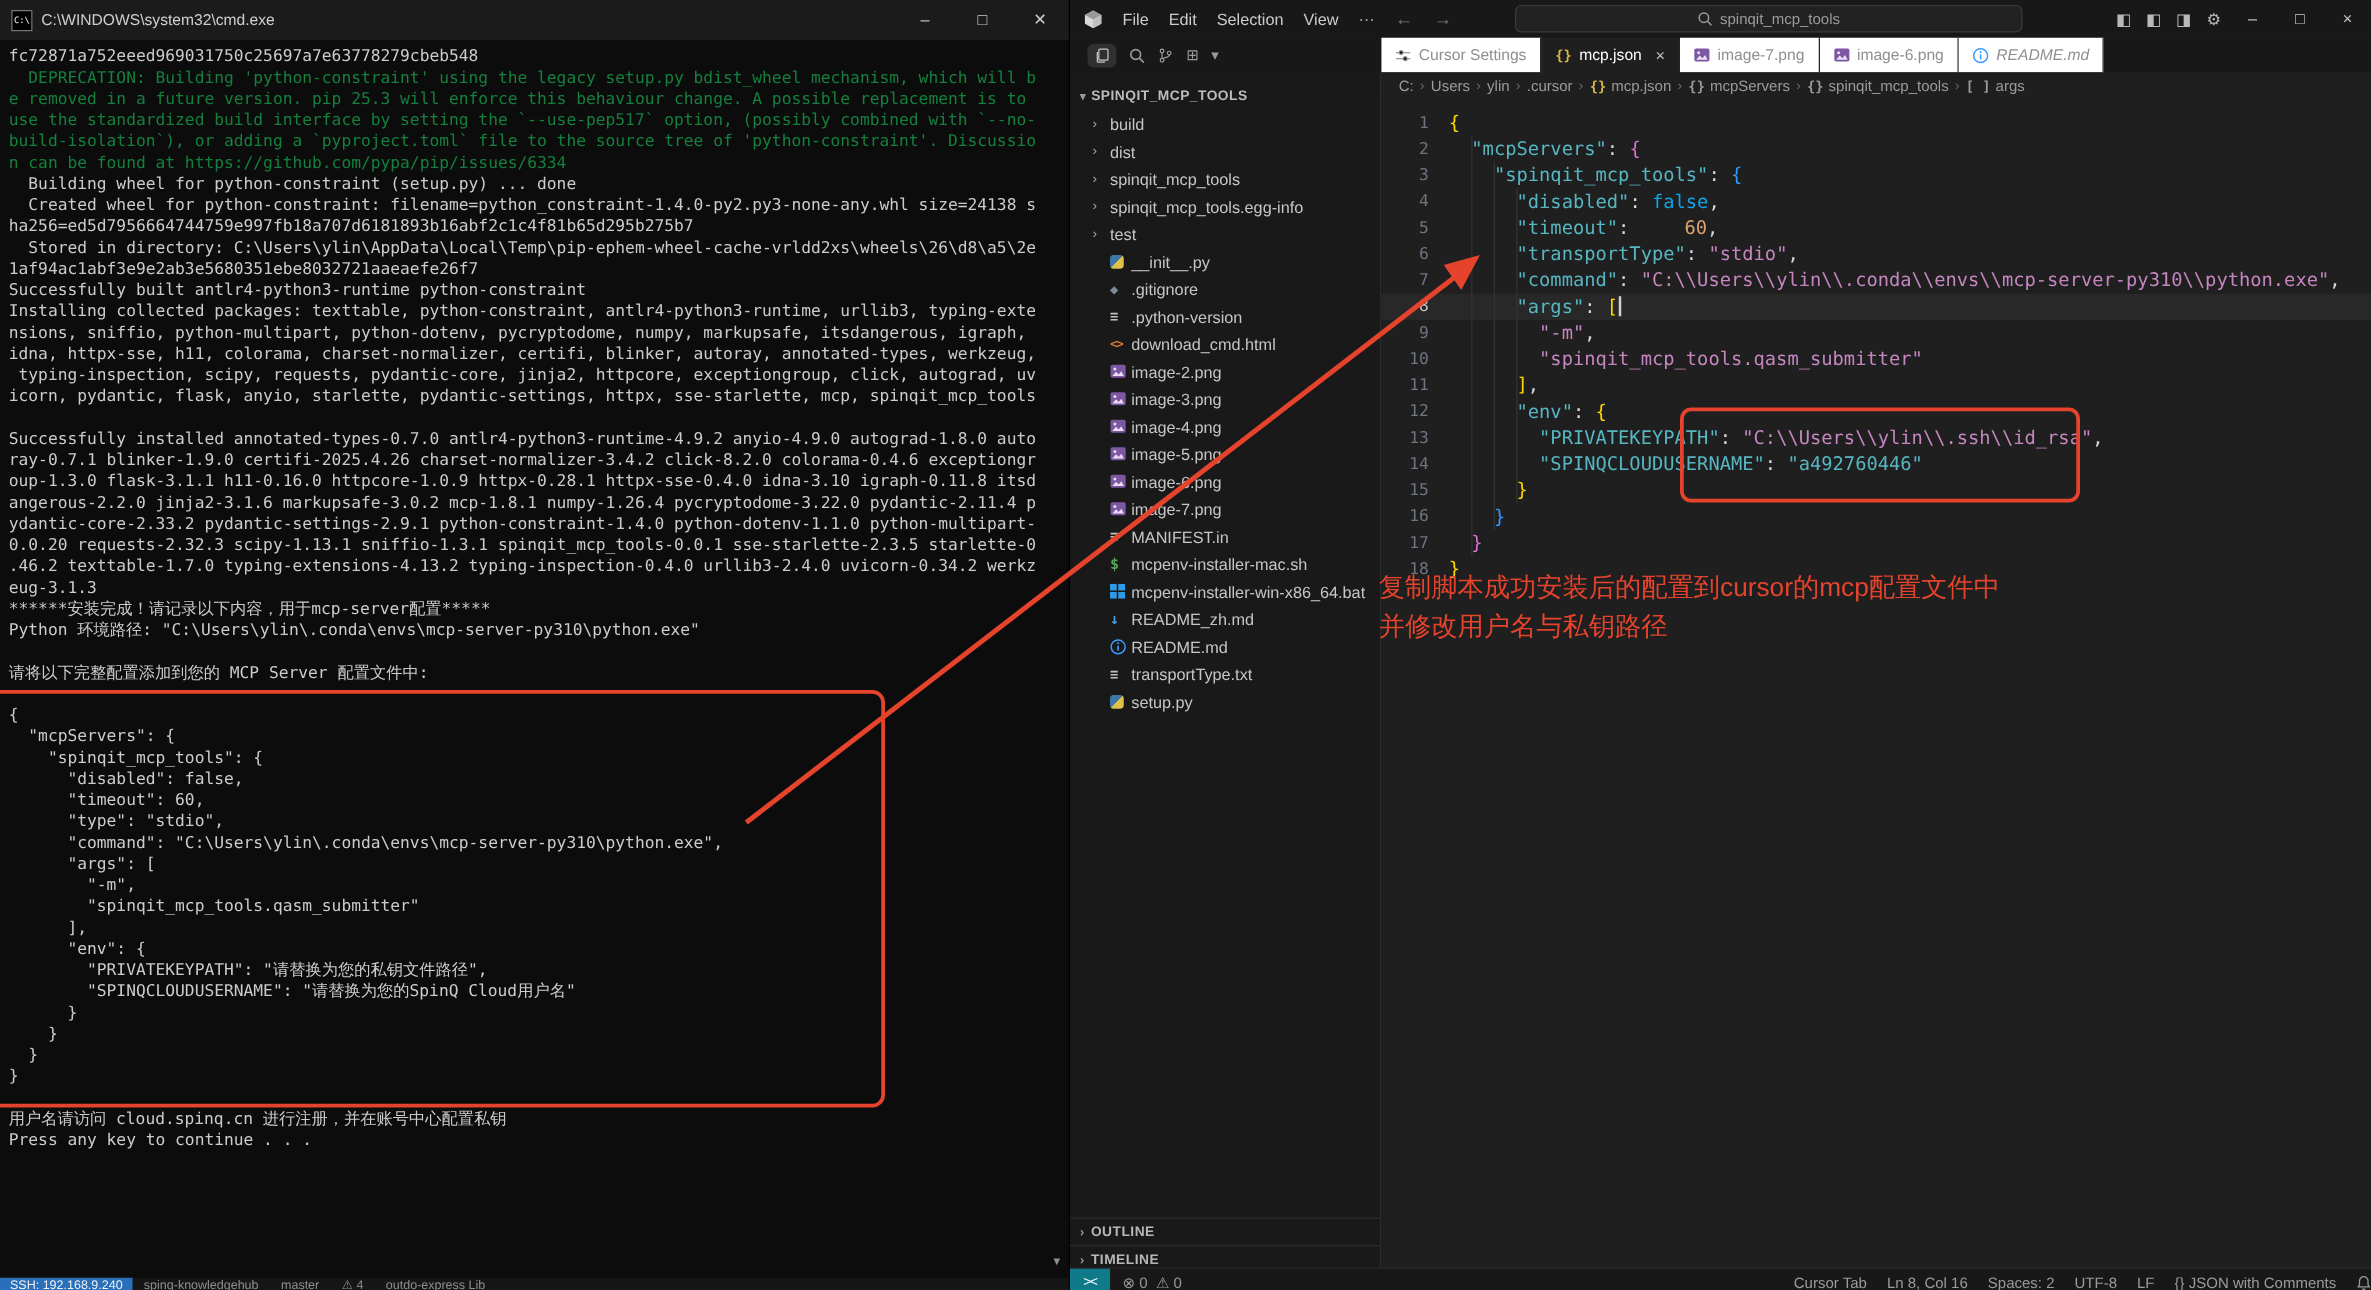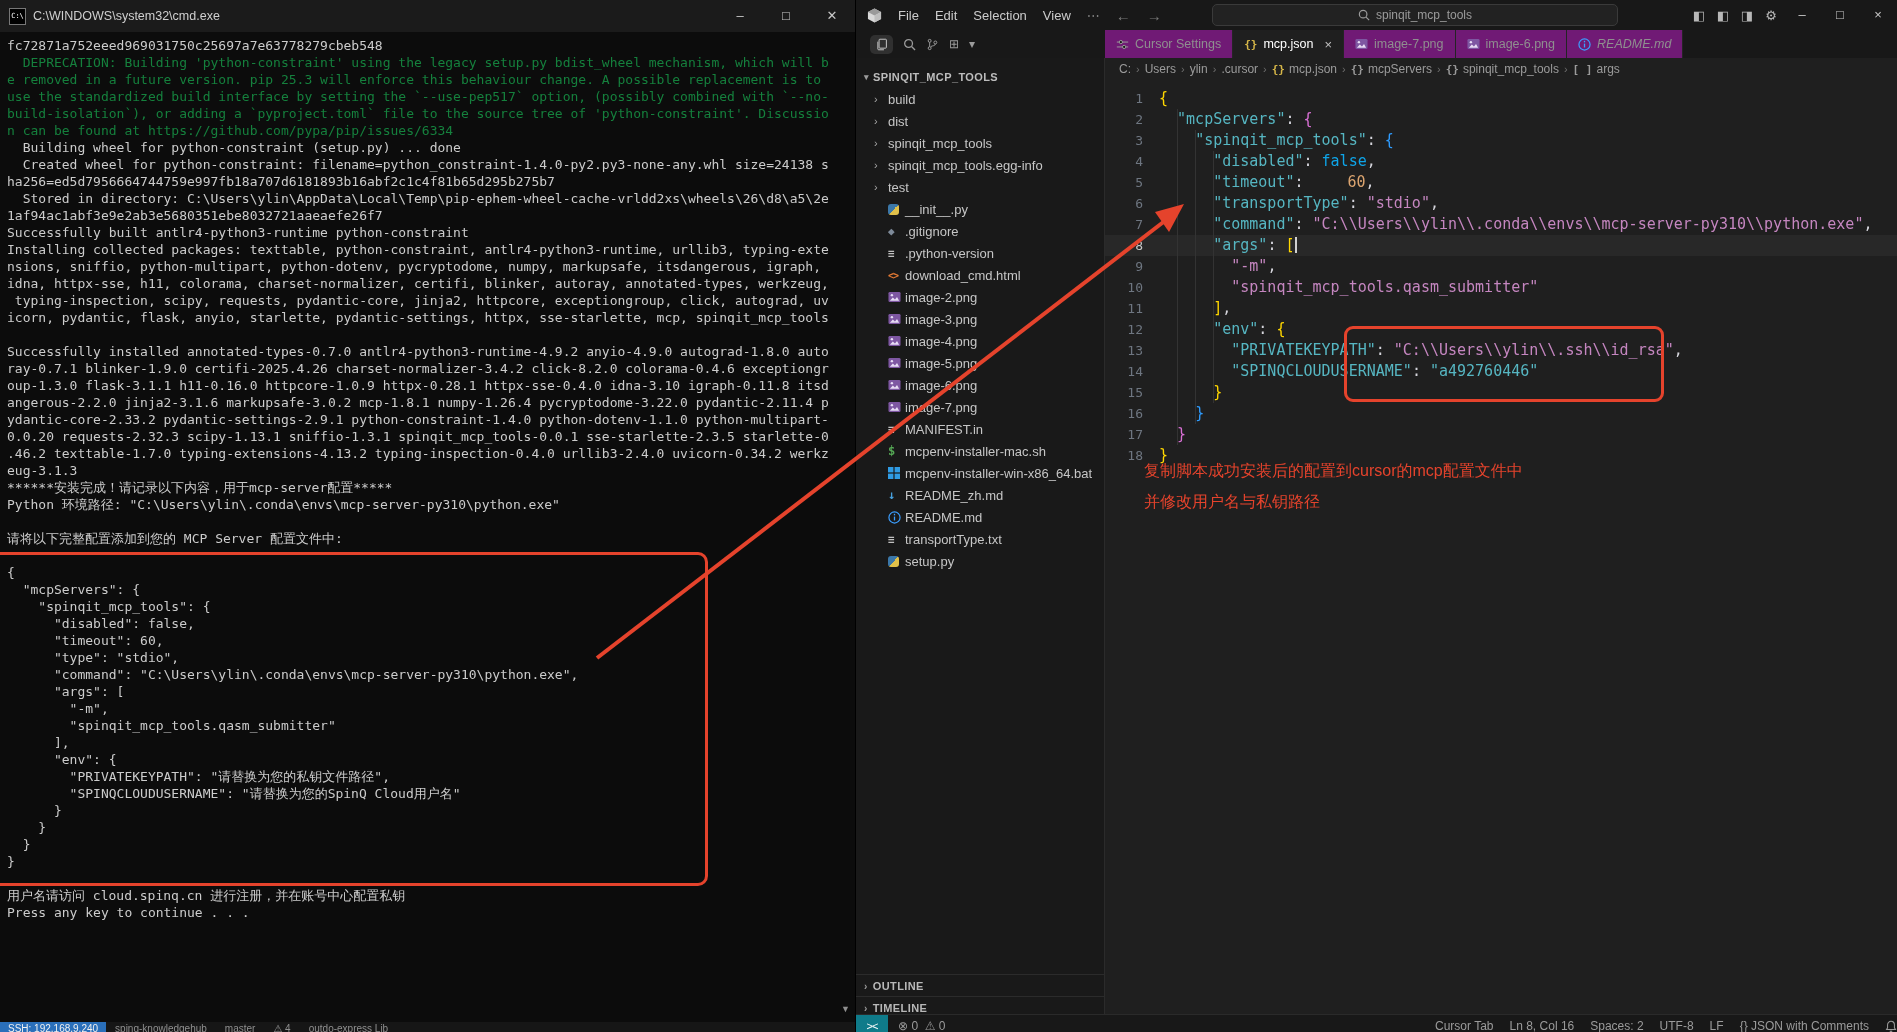--- a/index.html
+++ b/index.html
@@ -27,21 +27,21 @@
   .vsc-search{position:absolute;left:356px;top:4px;width:404px;height:20px;background:#222222;border:1px solid #3a3a3a;border-radius:5px;color:#9b9b9b;font-size:12px;display:flex;align-items:center;justify-content:center;gap:6px;}
   .vsc-title-right{position:absolute;right:0;top:0;height:30px;display:flex;align-items:center;}
   .lay-ic{color:#b8b8b8;font-size:13px;width:24px;text-align:center;}
   .winbtn{width:38px;height:30px;line-height:30px;text-align:center;color:#c8c8c8;font-size:13px;}
   
   .vsc-row2{position:absolute;left:0;top:30px;right:0;height:28px;background:#181818;}
   .side-actions{position:absolute;left:0;top:0;width:249px;height:28px;display:flex;align-items:center;gap:10px;padding-left:14px;box-sizing:border-box;}
   .sa-ic{color:#9b9b9b;display:flex;align-items:center;font-size:12px;}
   .sa-ic.boxed{background:#303030;border-radius:5px;padding:3px 5px;}
   .tabs{position:absolute;left:249px;top:0;right:64px;height:28px;display:flex;overflow:hidden;}
-  .tab{height:28px;display:flex;align-items:center;padding:0 11px;font-size:12.5px;color:#8f8f8f;background:#701a75;border-right:1px solid #242424;gap:6px;white-space:nowrap;}
+  .tab{height:28px;display:flex;align-items:center;padding:0 11px;font-size:12.5px;color:#8f8f8f;background:#ffffff;border-right:1px solid #242424;gap:6px;white-space:nowrap;}
   .tab.active{background:#1f1f1f;color:#ffffff;}
   .tab .close{font-size:13px;color:#c0c0c0;margin-left:5px;}
   .tab .lbl.ital{font-style:italic;}
   .braces-ic{font-family:"DejaVu Sans Mono",monospace;font-size:11px;font-weight:bold;color:#9b9b9b;}
   .braces-ic.yellow{color:#d8b849;}
   .tabbar-right{position:absolute;right:6px;top:30px;height:28px;display:flex;align-items:center;gap:10px;color:#9b9b9b;font-size:13px;}
   
   .vsc-crumbs{position:absolute;left:249px;top:58px;right:0;height:22px;background:#1f1f1f;display:flex;align-items:center;padding-left:14px;font-size:12px;color:#9b9b9b;white-space:nowrap;overflow:hidden;}
   .crumb{display:flex;align-items:center;gap:4px;}
   .crumb-sep{color:#6e6e6e;margin:0 5px;font-size:11px;}
@@ -74,21 +74,21 @@
   .caret{display:inline-block;width:2px;height:16px;background:#d0d0d0;margin-left:1px;vertical-align:-3px;}
   .iguide{position:absolute;width:1px;background:#333333;}
   
   .vsc-status{position:absolute;left:0;right:0;top:1014px;height:22px;background:#181818;border-top:1px solid #2a2a2a;display:flex;align-items:center;font-size:12px;color:#9b9b9b;}
   .remote{background:#0f7b8a;color:#fff;height:22px;min-width:32px;text-align:center;font-size:11px;line-height:22px;letter-spacing:-1px;flex:none;}
   .problems{margin-left:10px;white-space:nowrap;}
   .status-right{margin-left:auto;display:flex;align-items:center;gap:16px;white-space:nowrap;}
   
   .red-box-term{position:absolute;left:-10px;top:552px;width:712px;height:328px;border:3px solid #e5432c;border-radius:10px;z-index:40;}
   .red-box-editor{position:absolute;left:1344px;top:326px;width:314px;height:70px;border:3px solid #e5432c;border-radius:9px;z-index:40;}
-  .red-note{position:absolute;left:1144px;top:455px;color:#e5432c;font-size:16px;line-height:31px;z-index:40;white-space:pre;}
+  .red-note{position:absolute;left:1103px;top:455px;color:#e5432c;font-size:21px;line-height:31px;z-index:40;white-space:pre;}
   #arrow-svg{position:absolute;left:0;top:0;z-index:45;pointer-events:none;}
 </style>
 </head>
 <body>
 
 <div class="term-window">
   <div class="term-titlebar">
     <div class="cmd-ic">C:\</div>
     <div class="term-title">C:\WINDOWS\system32\cmd.exe</div>
     <div class="tbtn">–</div>

